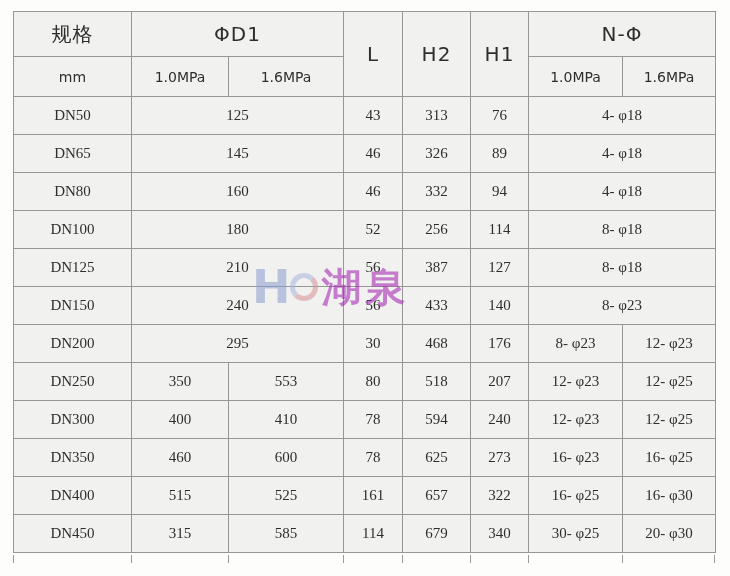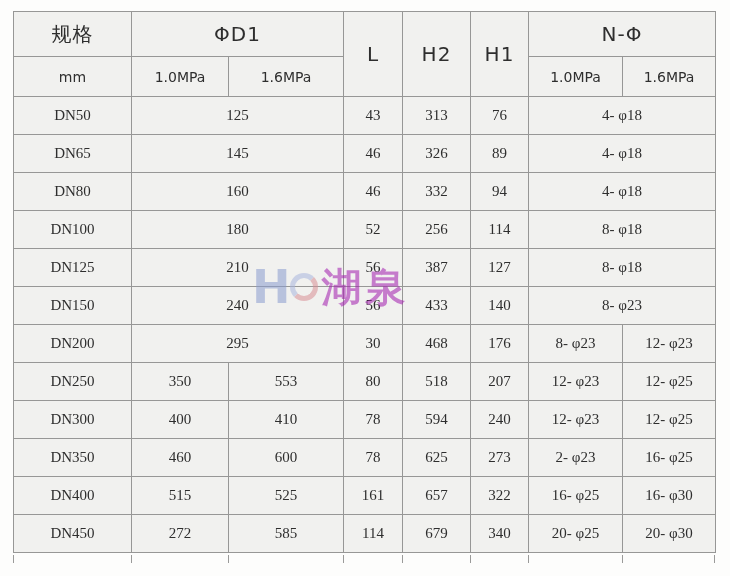--- a/index.html
+++ b/index.html
@@ -166,41 +166,41 @@
       <td class="val">12- φ23</td>
       <td class="val">12- φ25</td>
     </tr>
     <tr>
       <td class="spec-col">DN350</td>
       <td class="val">460</td>
       <td class="val">600</td>
       <td class="val">78</td>
       <td class="val">625</td>
       <td class="val">273</td>
-      <td class="val">2- φ23</td>
+      <td class="val">16- φ23</td>
       <td class="val">16- φ25</td>
     </tr>
     <tr>
       <td class="spec-col">DN400</td>
       <td class="val">515</td>
       <td class="val">525</td>
       <td class="val">161</td>
       <td class="val">657</td>
       <td class="val">322</td>
       <td class="val">16- φ25</td>
       <td class="val">16- φ30</td>
     </tr>
     <tr>
       <td class="spec-col">DN450</td>
-      <td class="val">272</td>
+      <td class="val">315</td>
       <td class="val">585</td>
       <td class="val">114</td>
       <td class="val">679</td>
       <td class="val">340</td>
-      <td class="val">20- φ25</td>
+      <td class="val">30- φ25</td>
       <td class="val">20- φ30</td>
     </tr>
   </tbody>
 </table>
 </div>
 
 <div class="stub-row">
   <div class="vline" style="left:0px"></div>
   <div class="vline" style="left:118px"></div>
   <div class="vline" style="left:215px"></div>

